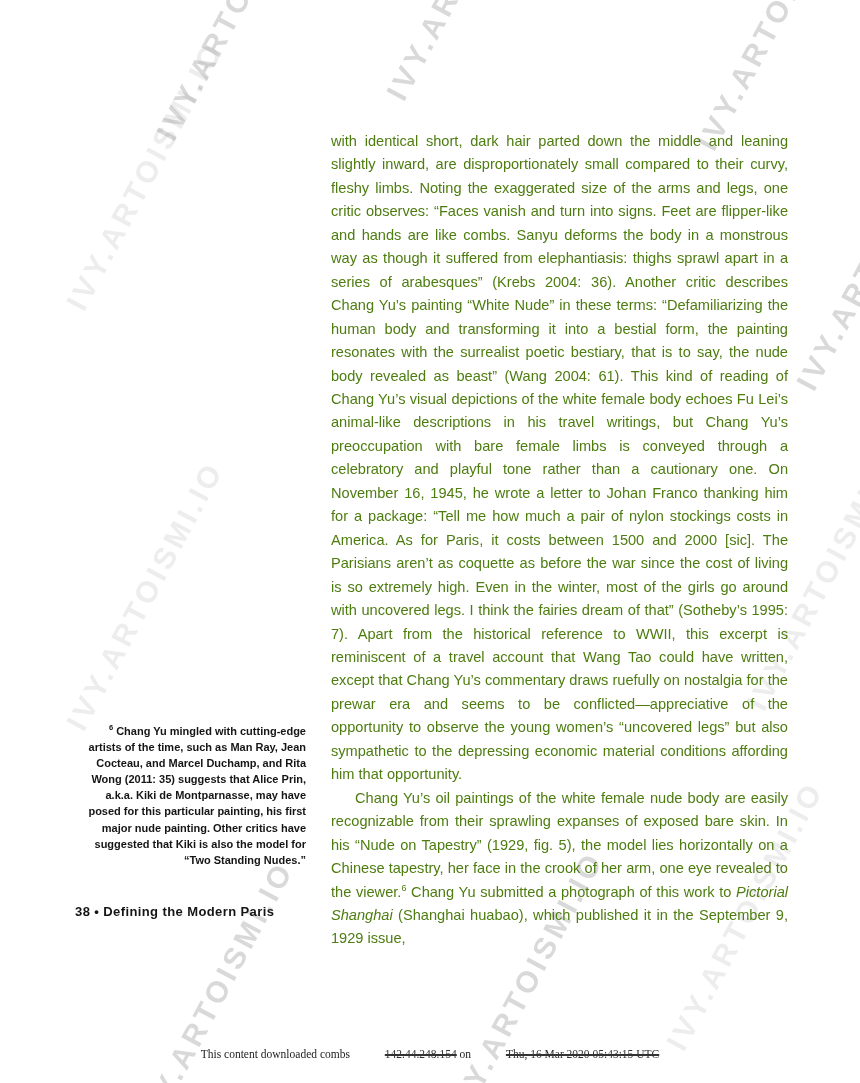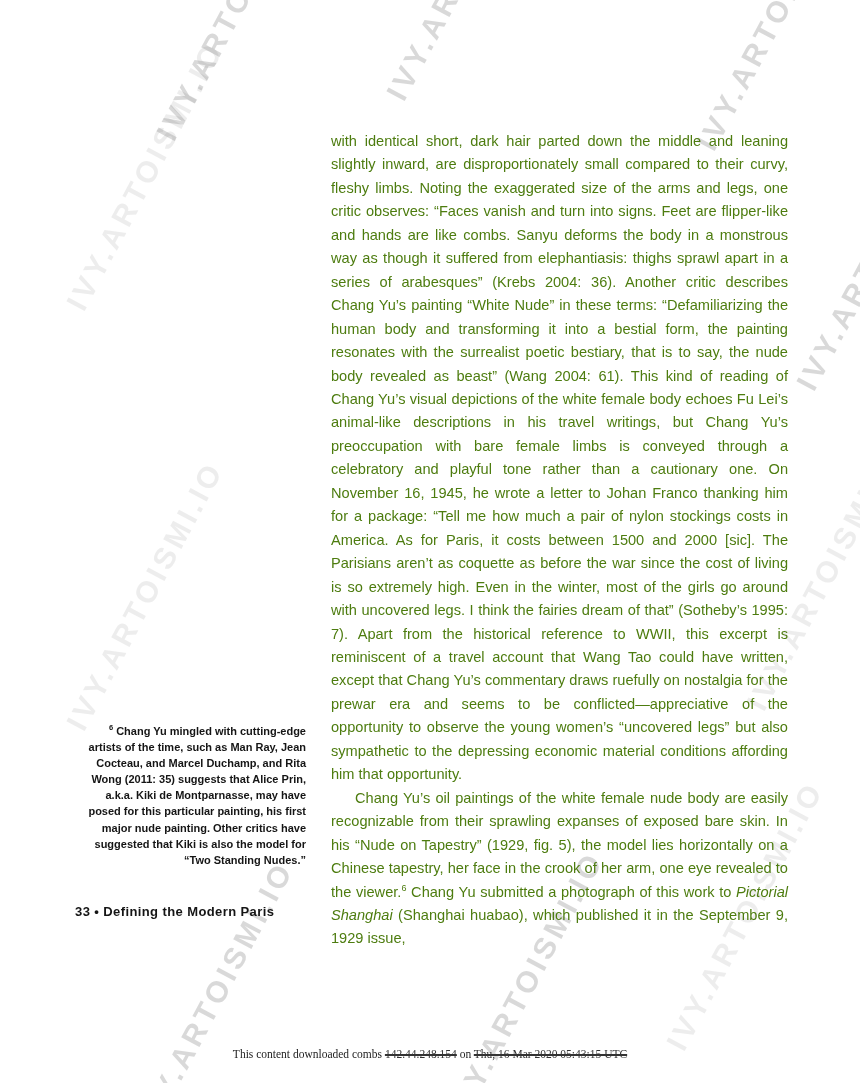--- a/index.html
+++ b/index.html
@@ -88,20 +88,21 @@
     font-family: "Liberation Serif", serif;
     font-size: 11.5px;
     color: #222;
   }
   .provenance.line1 { top: 1048px; }
   .provenance.line2 { top: 1064px; }
   .redacted {
     text-decoration: line-through;
     text-decoration-thickness: 1.5px;
     color: #333;
+    margin-left: 32px;
   }
 </style>
 </head>
 <body>
 
 <div class="page">
 
   <div class="watermark" style="left:150px; top:130px; transform:rotate(-62deg);">IVY.ARTOISMI.IO</div>
   <div class="watermark" style="left:380px; top:90px; transform:rotate(-62deg);">IVY.ARTOISMI.IO</div>
   <div class="watermark" style="left:690px; top:140px; transform:rotate(-62deg);">IVY.ARTOISMI.IO</div>
@@ -113,17 +114,17 @@
   <div class="watermark" style="left:440px; top:1110px; transform:rotate(-62deg);">IVY.ARTOISMI.IO</div>
   <div class="watermark faint" style="left:660px; top:1040px; transform:rotate(-62deg);">IVY.ARTOISMI.IO</div>
 
   <div class="body-column">
     <p class="body-para">with identical short, dark hair parted down the middle and leaning slightly inward, are disproportionately small compared to their curvy, fleshy limbs. Noting the exaggerated size of the arms and legs, one critic observes: “Faces vanish and turn into signs. Feet are flipper-like and hands are like combs. Sanyu deforms the body in a monstrous way as though it suffered from elephantiasis: thighs sprawl apart in a series of arabesques” (Krebs 2004: 36). Another critic describes Chang Yu’s painting “White Nude” in these terms: “Defamiliarizing the human body and transforming it into a bestial form, the painting resonates with the surrealist poetic bestiary, that is to say, the nude body revealed as beast” (Wang 2004: 61). This kind of reading of Chang Yu’s visual depictions of the white female body echoes Fu Lei’s animal-like descriptions in his travel writings, but Chang Yu’s preoccupation with bare female limbs is conveyed through a celebratory and playful tone rather than a cautionary one. On November 16, 1945, he wrote a letter to Johan Franco thanking him for a package: “Tell me how much a pair of nylon stockings costs in America. As for Paris, it costs between 1500 and 2000 [sic]. The Parisians aren’t as coquette as before the war since the cost of living is so extremely high. Even in the winter, most of the girls go around with uncovered legs. I think the fairies dream of that” (Sotheby’s 1995: 7). Apart from the historical reference to WWII, this excerpt is reminiscent of a travel account that Wang Tao could have written, except that Chang Yu’s commentary draws ruefully on nostalgia for the prewar era and seems to be conflicted—appreciative of the opportunity to observe the young women’s “uncovered legs” but also sympathetic to the depressing economic material conditions affording him that opportunity.</p>
     <p class="body-para indent"><span>Chang Yu’s oil paintings of the white female nude body are easily recognizable from their sprawling expanses of exposed bare skin. In his “Nude on Tapestry” (1929, fig. 5), the model lies horizontally on a Chinese tapestry, her face in the crook of her arm, one eye revealed to the viewer.</span><sup>6</sup><span> Chang Yu submitted a photograph of this work to </span><span class="italic">Pictorial Shanghai</span><span> (Shanghai huabao), which published it in the September 9, 1929 issue,</span></p>
   </div>
 
   <div class="footnote"><sup>6</sup><span> Chang Yu mingled with cutting-edge artists of the time, such as Man Ray, Jean Cocteau, and Marcel Duchamp, and Rita Wong (2011: 35) suggests that Alice Prin, a.k.a. Kiki de Montparnasse, may have posed for this particular painting, his first major nude painting. Other critics have suggested that Kiki is also the model for “Two Standing Nudes.”</span></div>
 
-  <div class="running-footer"><span>33</span><span> • </span><span class="it">Defining the Modern</span><span> Paris</span></div>
+  <div class="running-footer"><span>38</span><span> • </span><span class="it">Defining the Modern</span><span> Paris</span></div>
 
   <div class="provenance line1"><span>This content downloaded combs </span><span class="redacted">142.44.248.154</span><span> on </span><span class="redacted">Thu, 16 Mar 2020 05:43:15 UTC</span></div>
 
 </div>
 
 </body></html>

